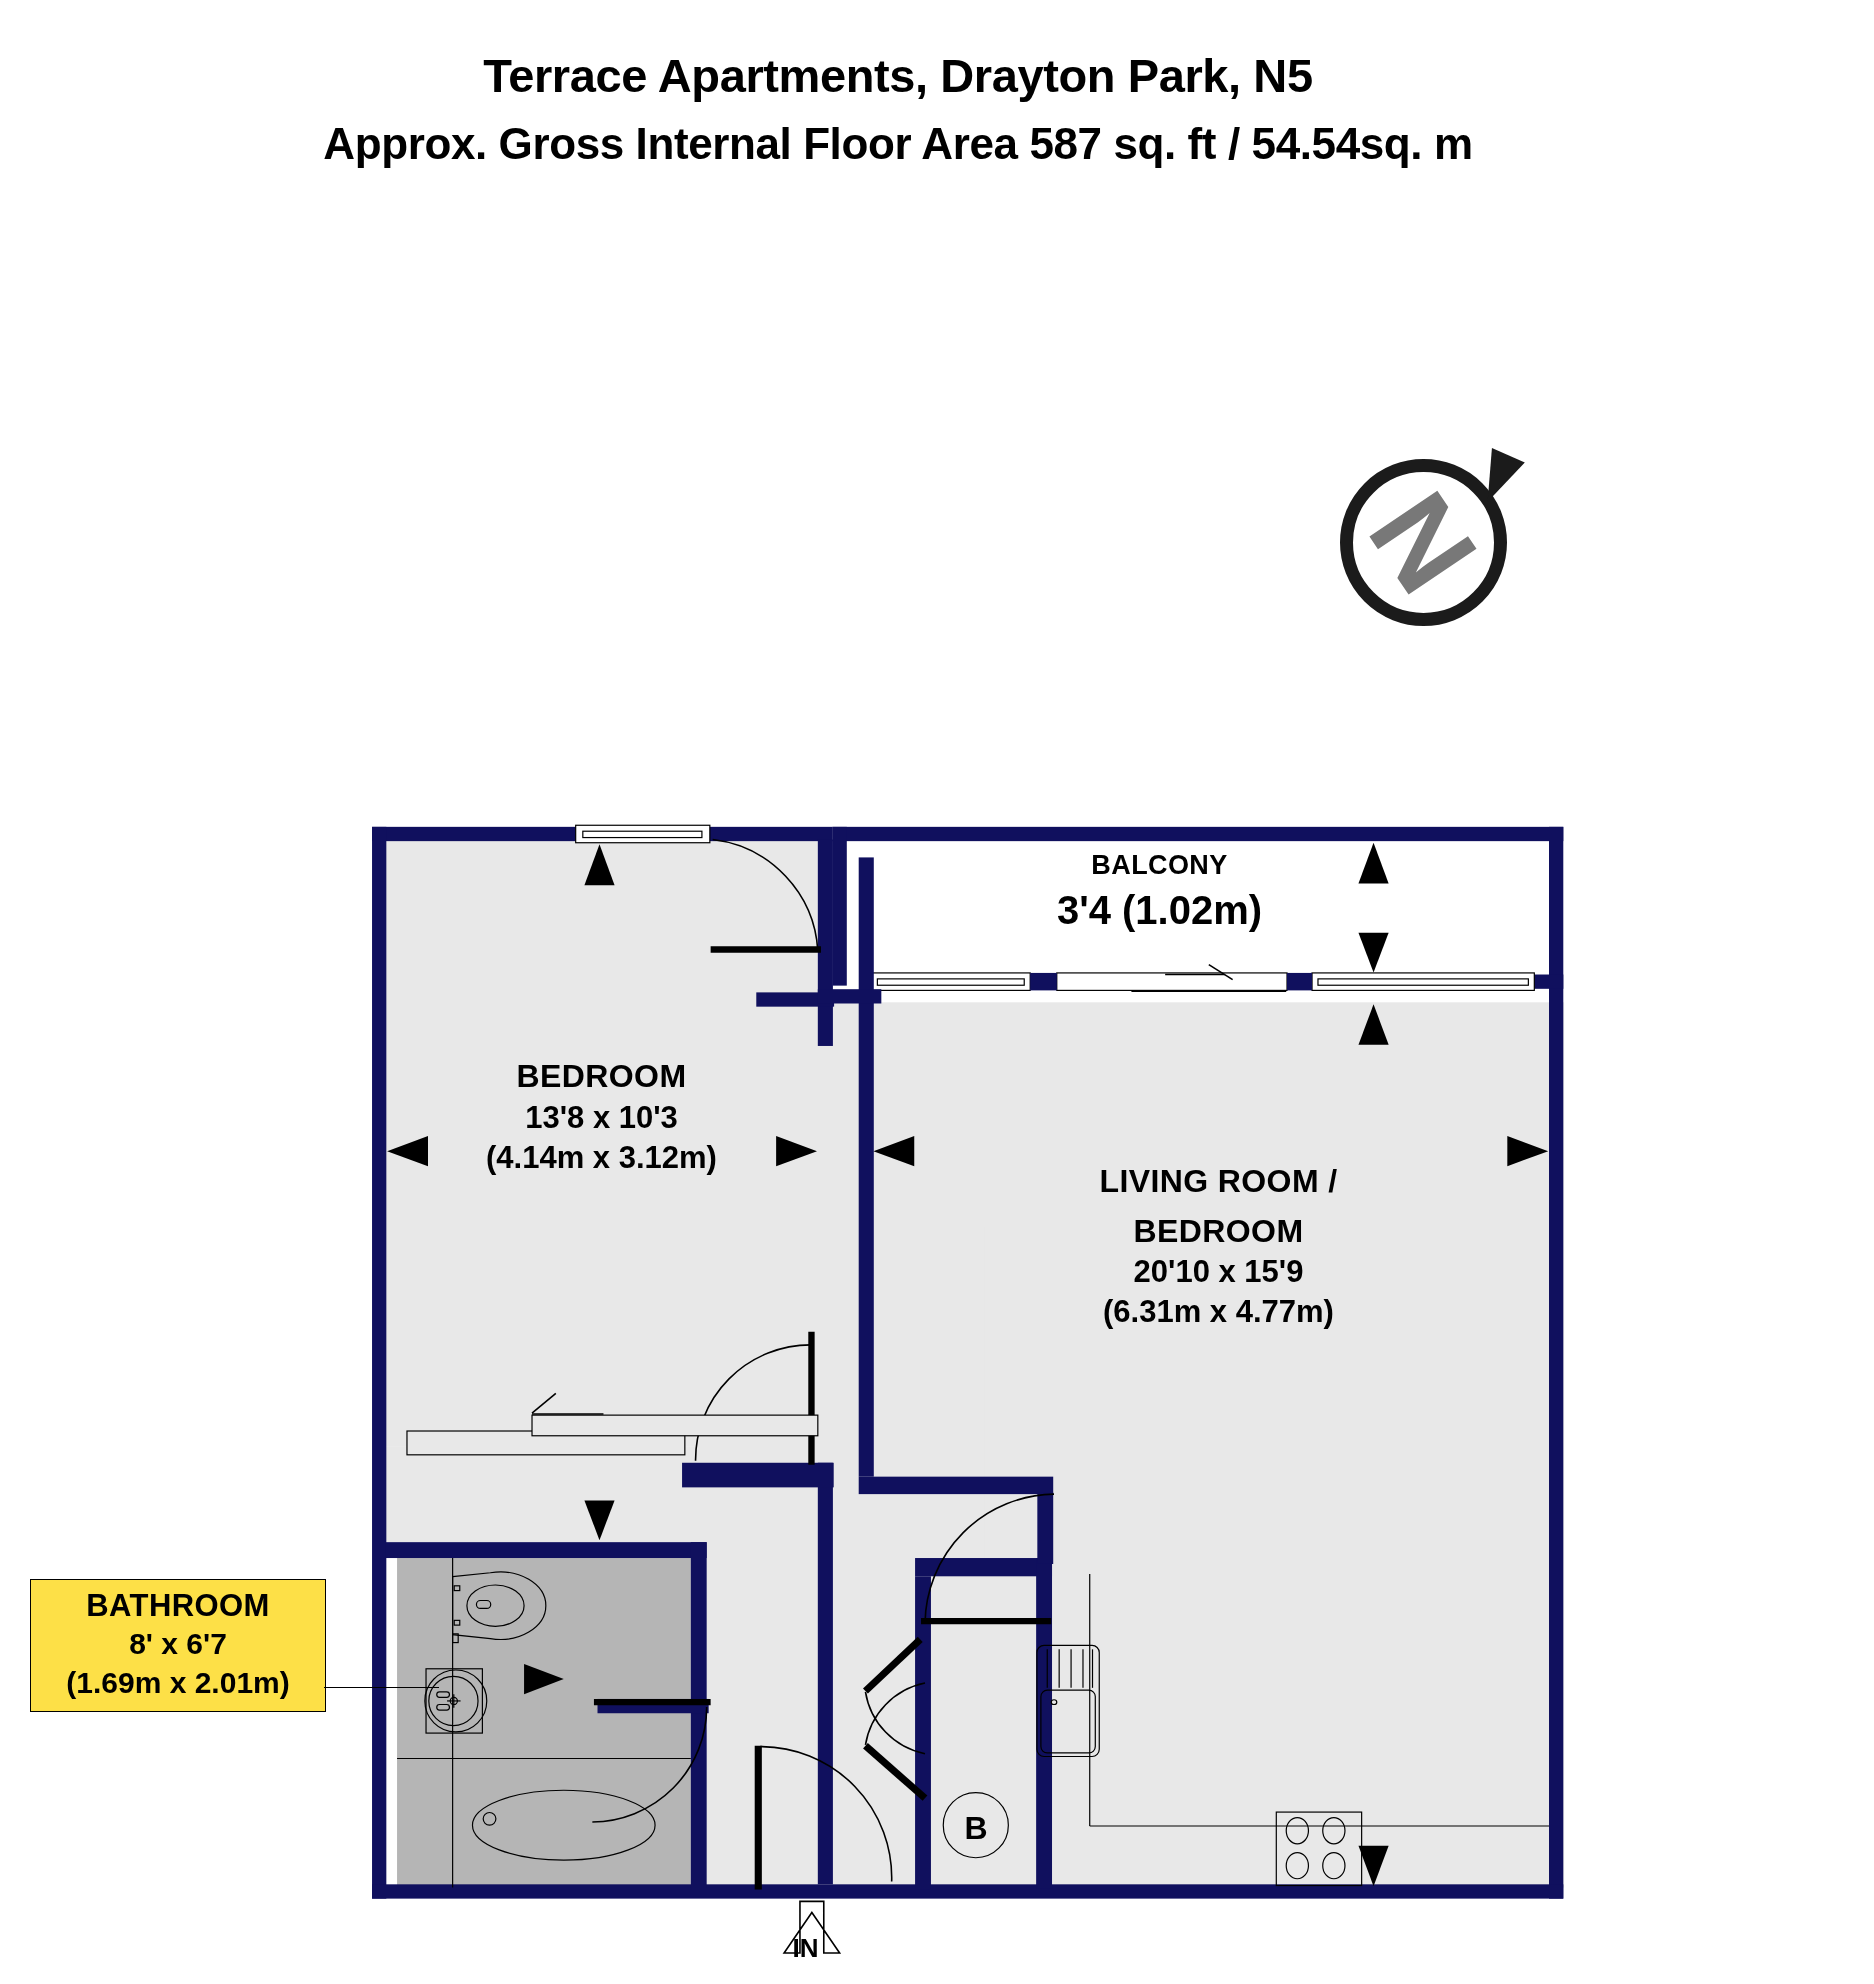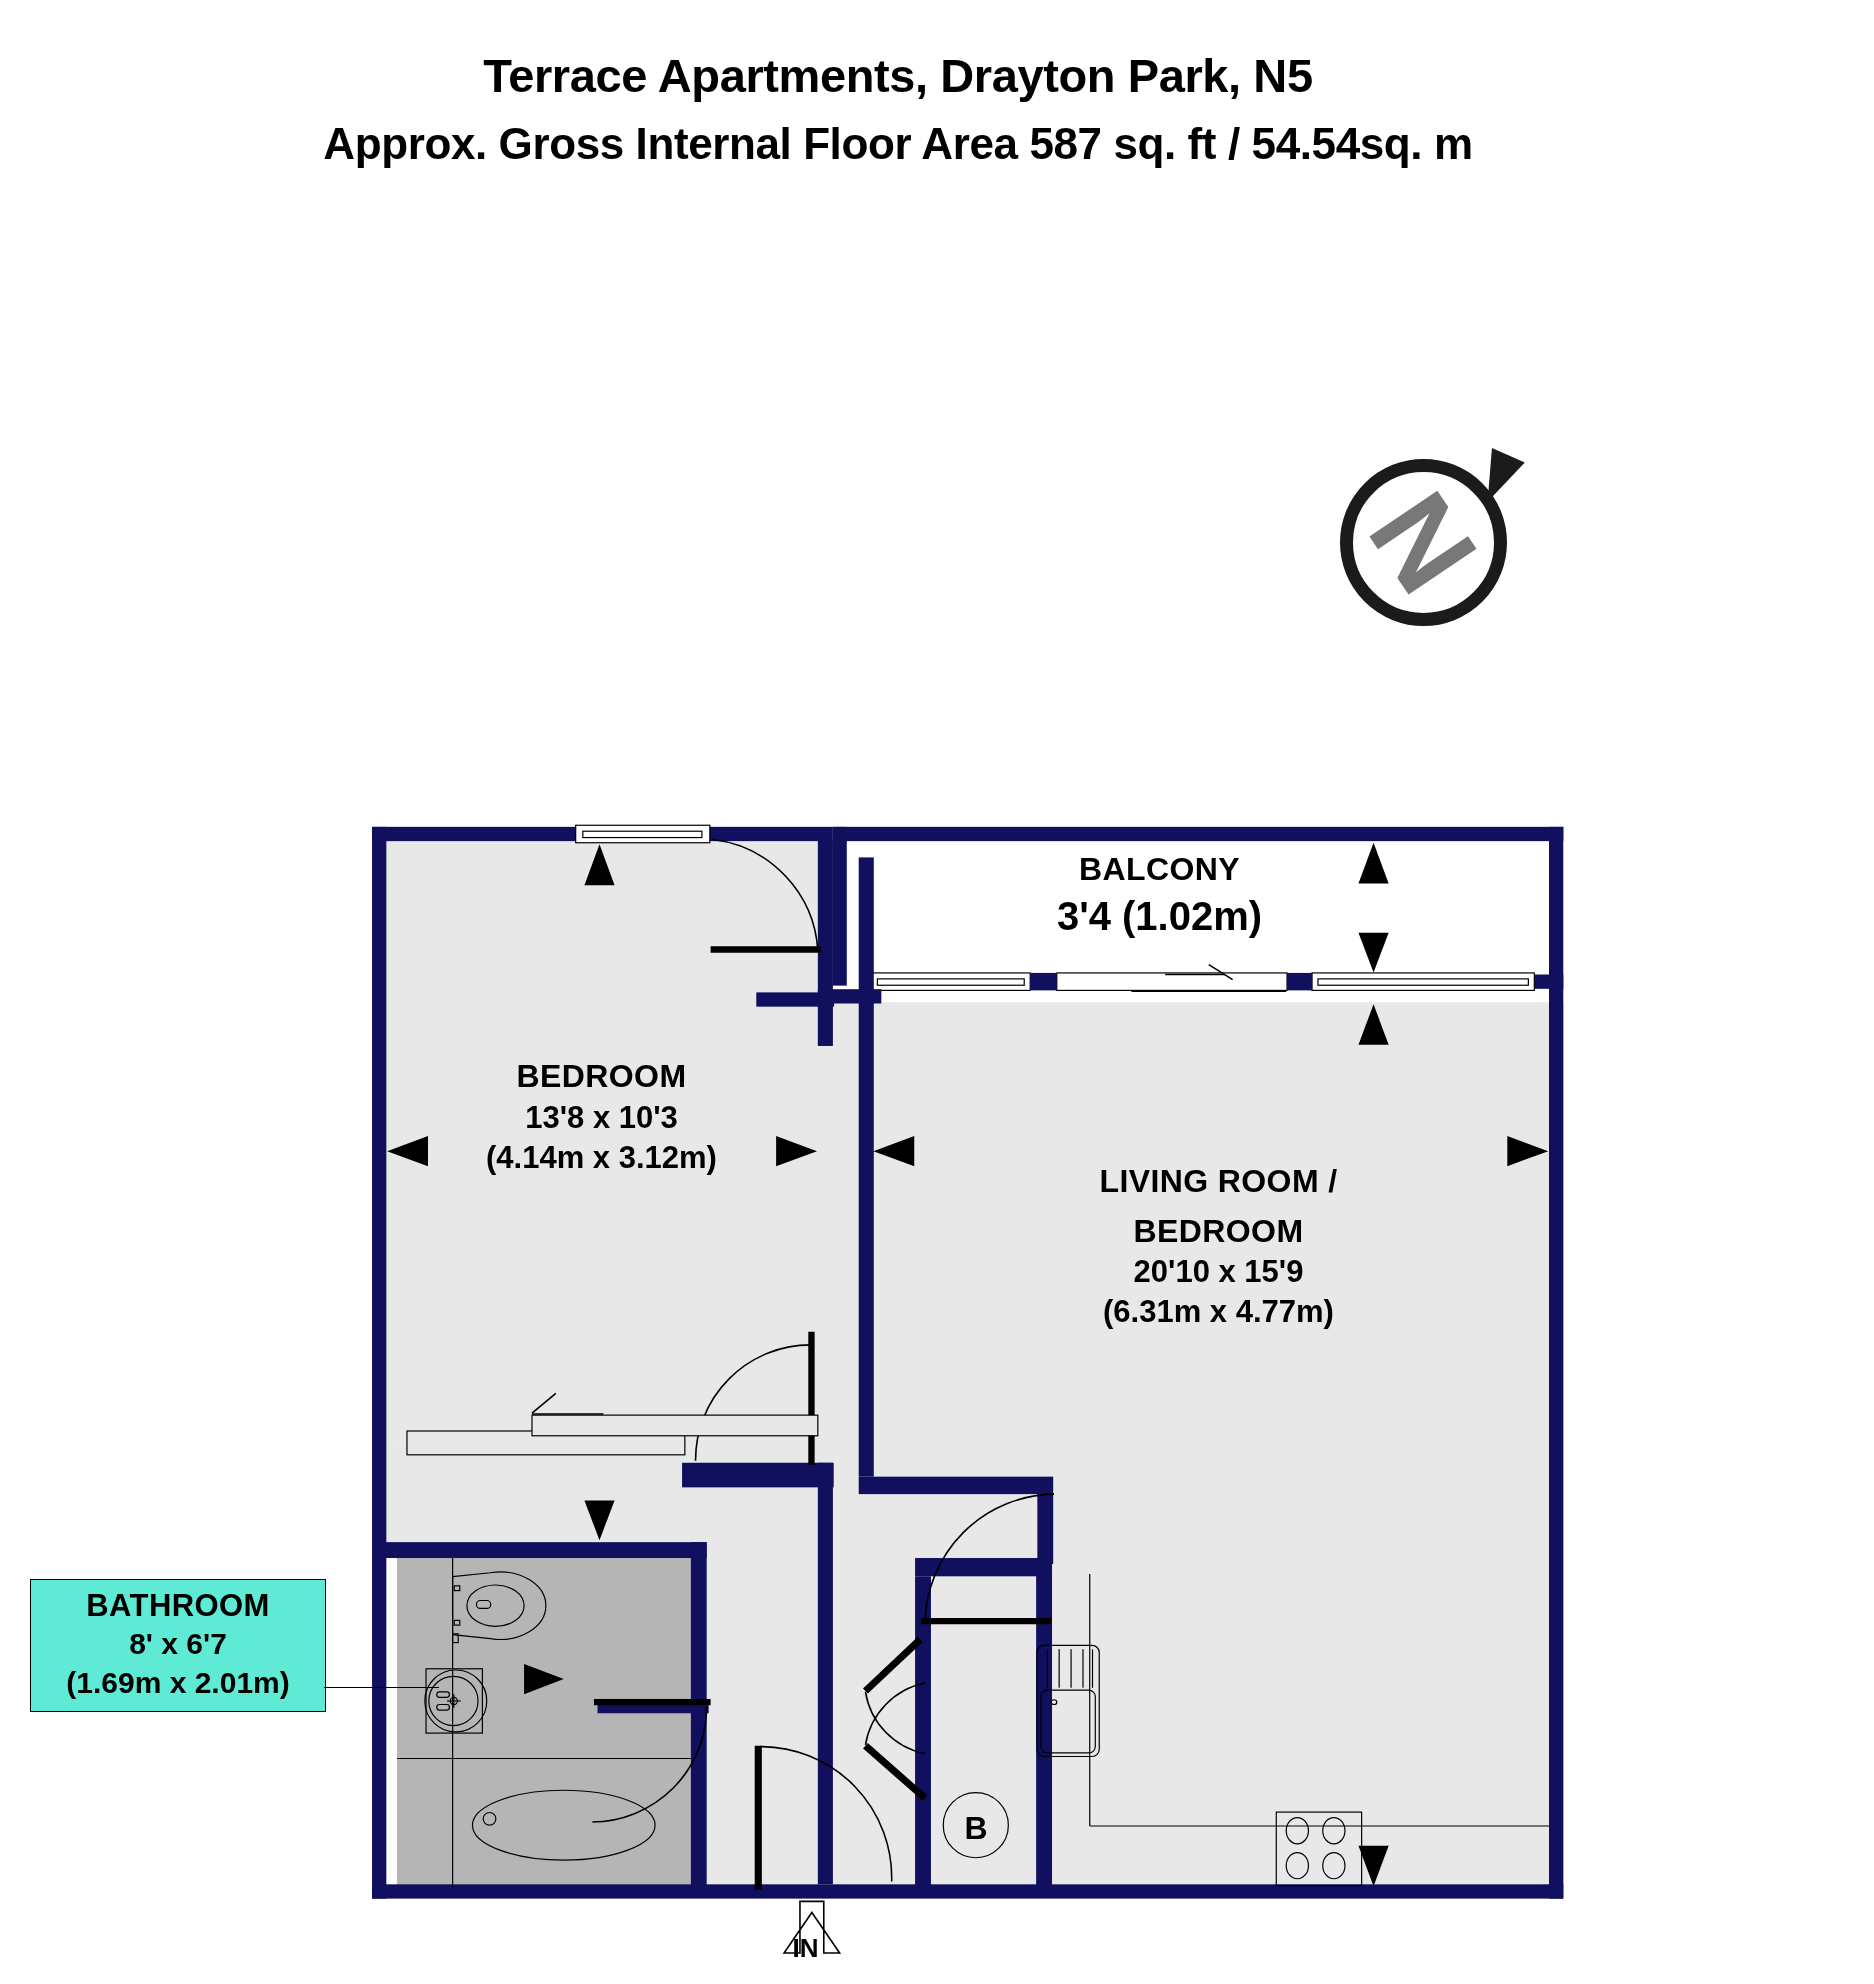--- a/index.html
+++ b/index.html
@@ -32,25 +32,25 @@
   
   .plan{position:absolute;left:0;top:0;width:1875px;height:2812px;}
   .plan svg{position:absolute;left:0;top:0;}
 
   
   .rlab{position:absolute;text-align:center;font-weight:bold;line-height:1.30;}
   .rlab .n{font-size:32px;letter-spacing:0.4px;margin-top:8px;}
   .rlab .d{font-size:31px;}
 
   .balclab{position:absolute;text-align:center;font-weight:bold;line-height:1.32;}
-  .balclab .n{font-size:32px;letter-spacing:0.4px;}
+  .balclab .n{font-size:27px;letter-spacing:0.4px;}
   .balclab .d{font-size:40px;}
 
   .bathbox{position:absolute;left:30px;top:1579px;width:294px;
-      border:1.2px solid #000;background:#5eead4;text-align:center;
+      border:1.2px solid #000;background:#fde047;text-align:center;
       padding:5.6px 0 8.7px 0;font-weight:bold;line-height:1.28;}
   .bathbox .n{font-size:31px;letter-spacing:0.4px;}
   .bathbox .d{font-size:30px;}
   .leader{position:absolute;left:324px;top:1687px;width:115px;height:1.2px;background:#000;}
 
   .inlab{position:absolute;left:754px;top:1933px;width:103px;text-align:center;
       font-size:26px;font-weight:bold;}
   .blab{position:absolute;left:954px;top:1810px;width:44px;text-align:center;
       font-size:32px;font-weight:bold;}
 </style>

